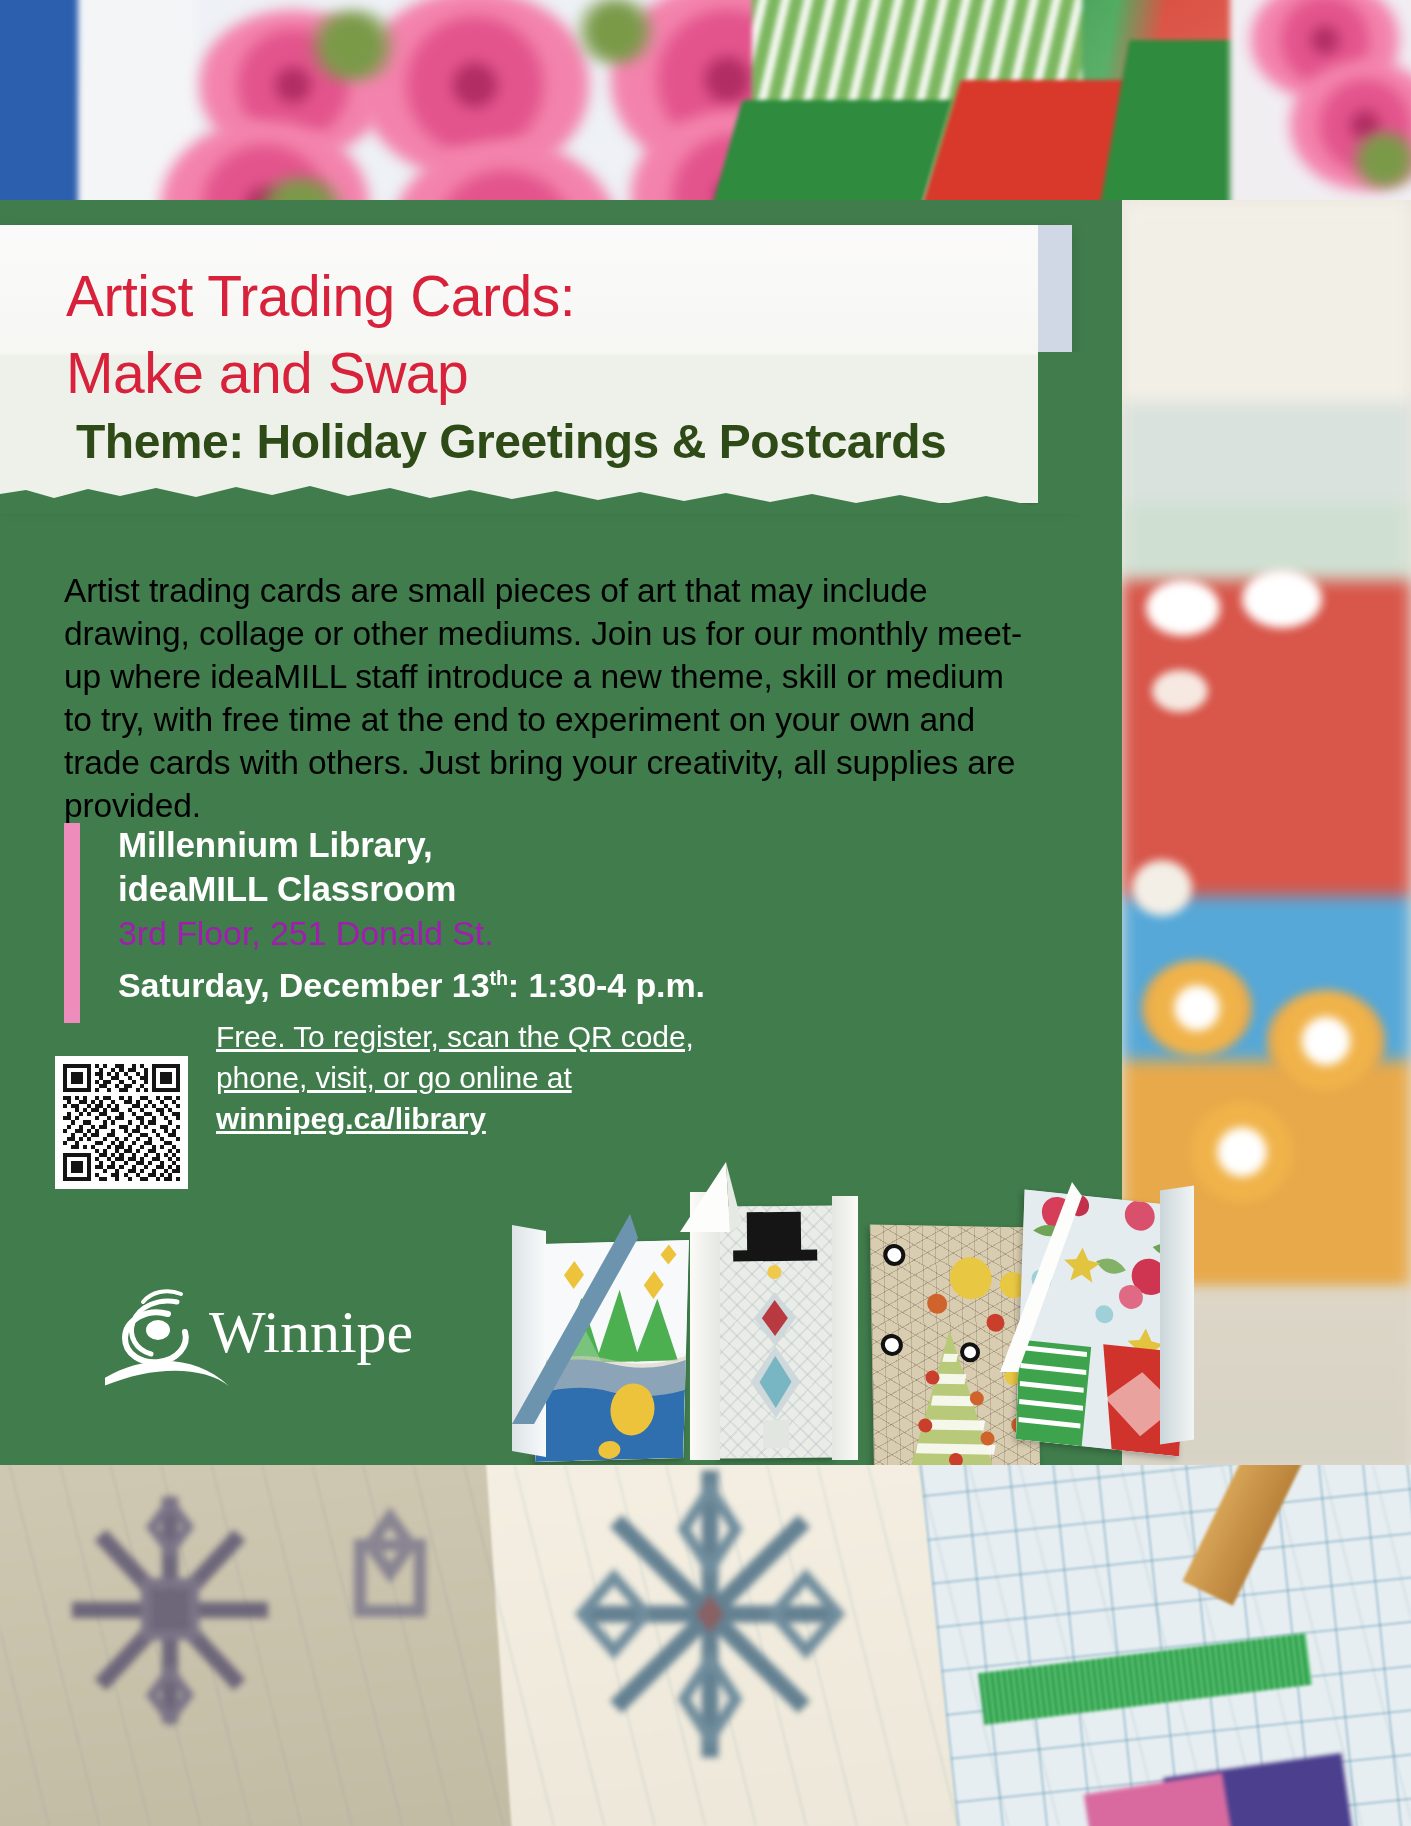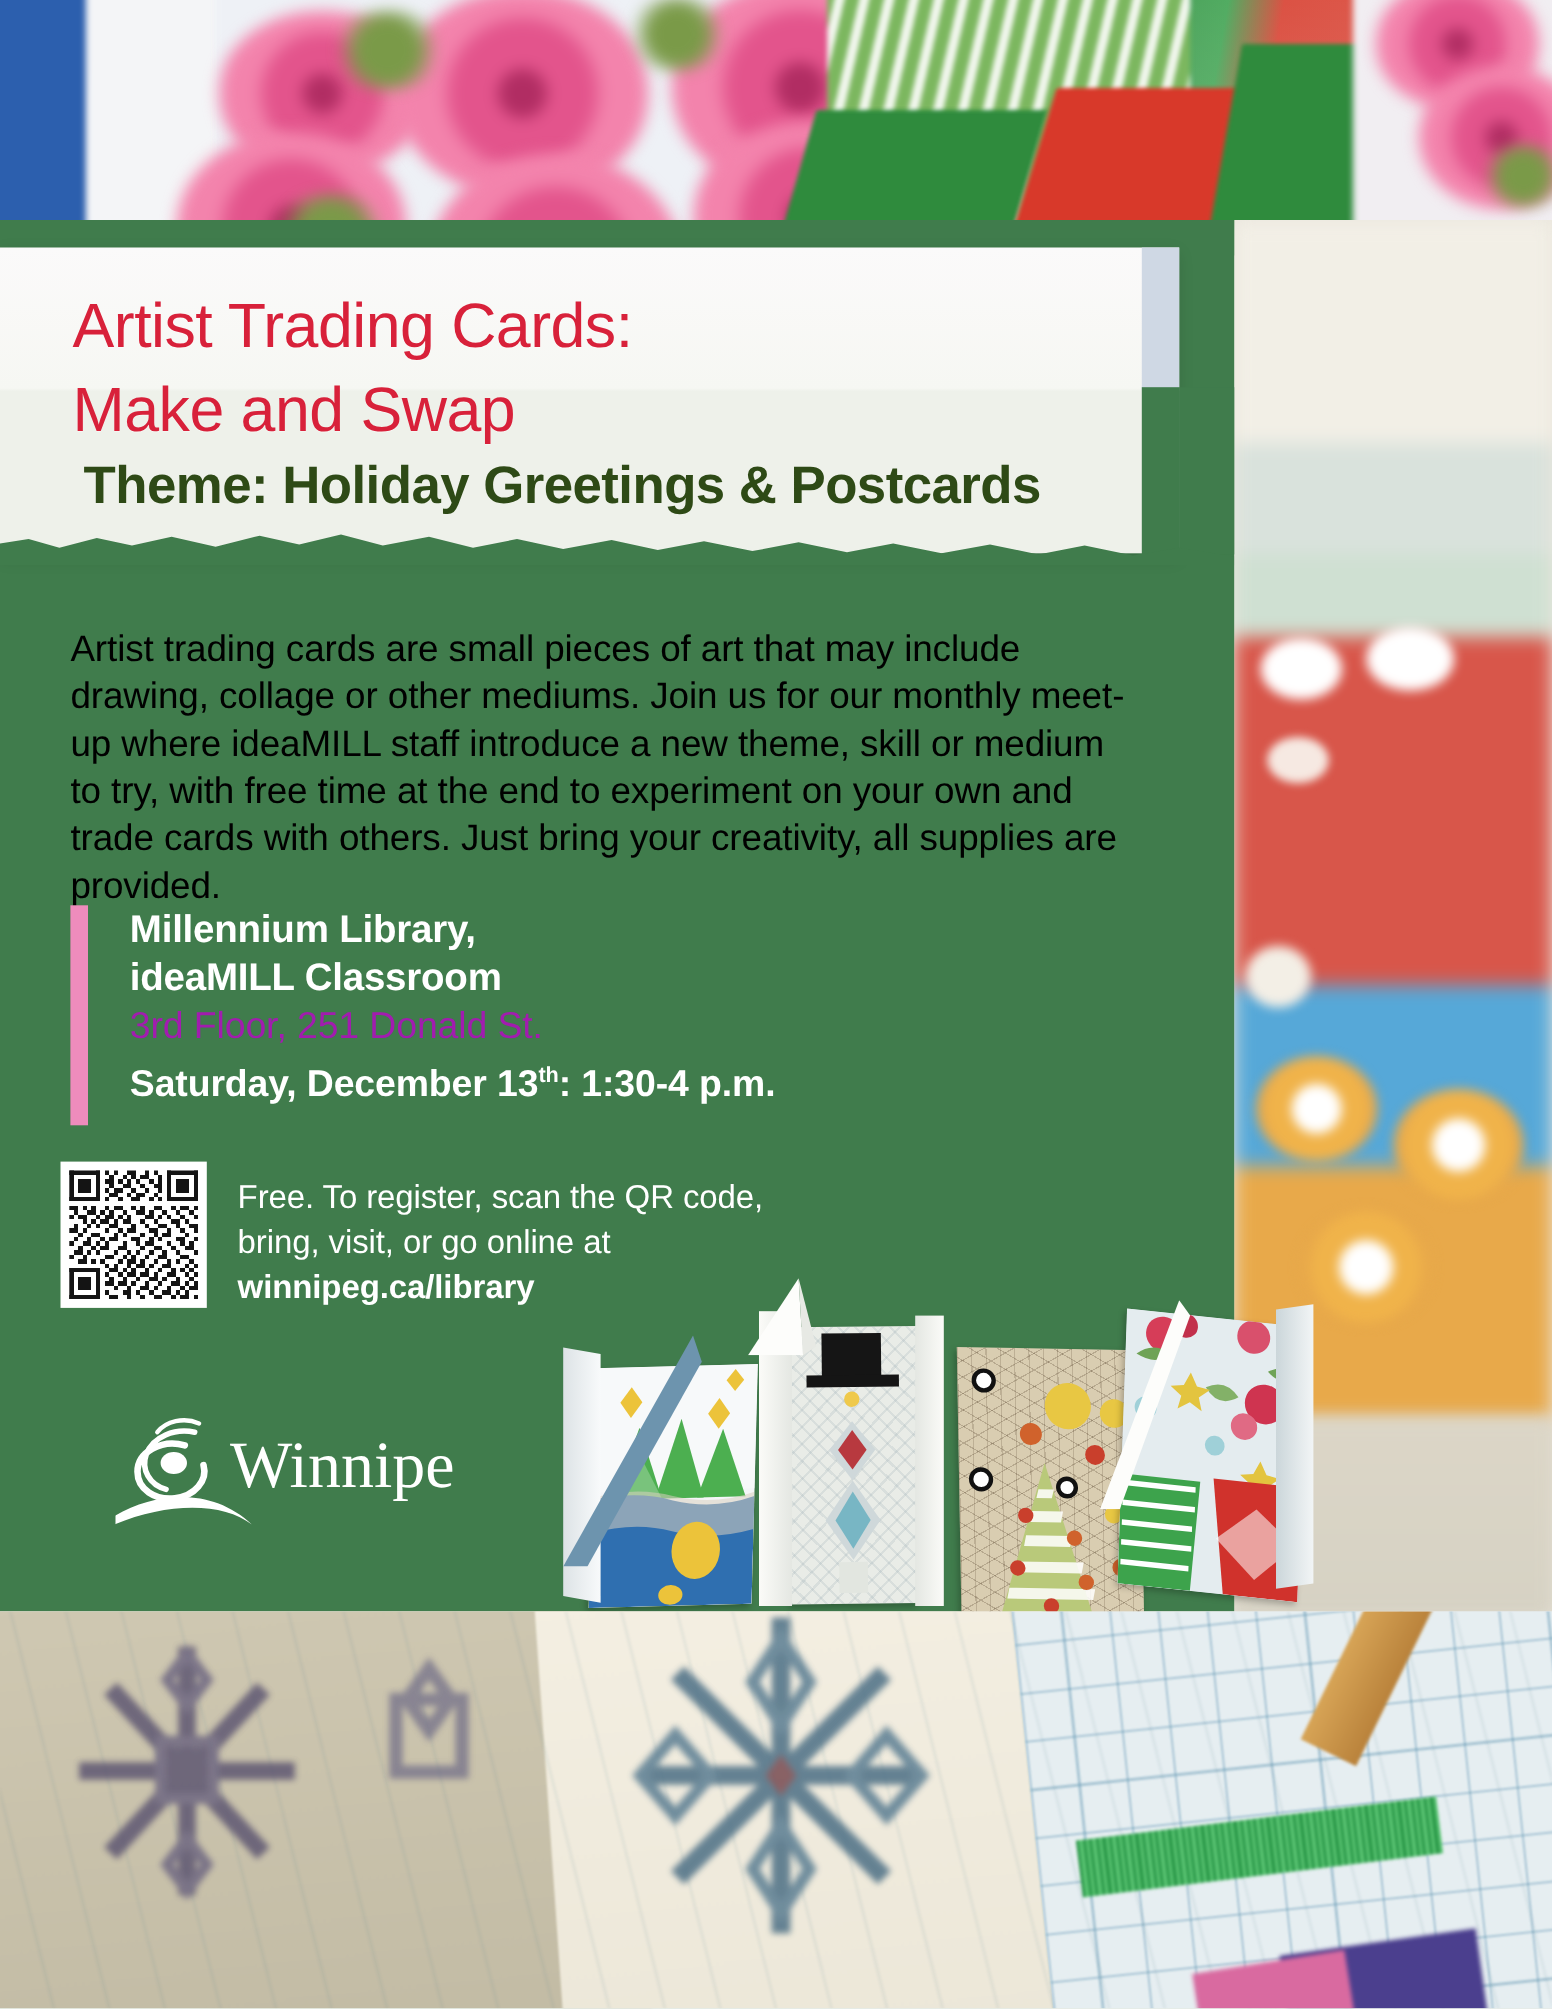--- a/index.html
+++ b/index.html
@@ -137,22 +137,22 @@
   .venue-date sup{font-size:.58em; vertical-align:super;}
 
   
   .qr-wrap{
     position:absolute; left:55px; top:1056px;
     width:133px; height:133px;
     background:#fff; padding:8px; box-sizing:border-box;
   }
   .qr-wrap canvas, .qr-wrap svg{display:block;}
   .register{
-    position:absolute; left:216px; top:1068px; width:620px;
-    color:#fff; font-size:30px; line-height:41px; letter-spacing:-0.1px;
+    position:absolute; left:216px; top:1016px; width:620px;
+    color:#fff; font-size:30px; line-height:41px; letter-spacing:-0.1px;text-decoration:underline;
   }
   .register .url{font-weight:bold;}
 
   
   .logo{
     position:absolute; left:105px; top:1278px; width:310px; height:110px;
   }
 
   
   .photo-bottom{
@@ -489,21 +489,21 @@
           <rect x="19" y="28" width="2" height="1"></rect>
           <rect x="23" y="28" width="1" height="1"></rect>
           <rect x="25" y="28" width="2" height="1"></rect>
           <rect x="28" y="28" width="1" height="1"></rect>
       </g>
     </svg>
   </div>
 
   <div class="register">
     <div>Free. To register,  scan the QR code,</div>
-    <div>bring, visit, or go online at</div>
+    <div>phone, visit, or go online at</div>
     <div class="url">winnipeg.ca/library</div>
   </div>
 
   <div class="cards-collage">
 
     <div class="card" style="left:18px;top:64px;width:148px;height:218px;background:#f4f6f8;transform:rotate(1.5deg) skewY(-3deg);">
       <div style="position:absolute;left:0;top:0;width:100%;height:52%;background:#f7f9fa;"></div>
       <svg viewBox="0 0 148 218" width="148" height="218" style="position:absolute;left:0;top:0;">
         <polygon points="20,120 42,55 64,120" fill="#4caf50"></polygon>
         <polygon points="58,120 80,48 102,120" fill="#4caf50"></polygon>

